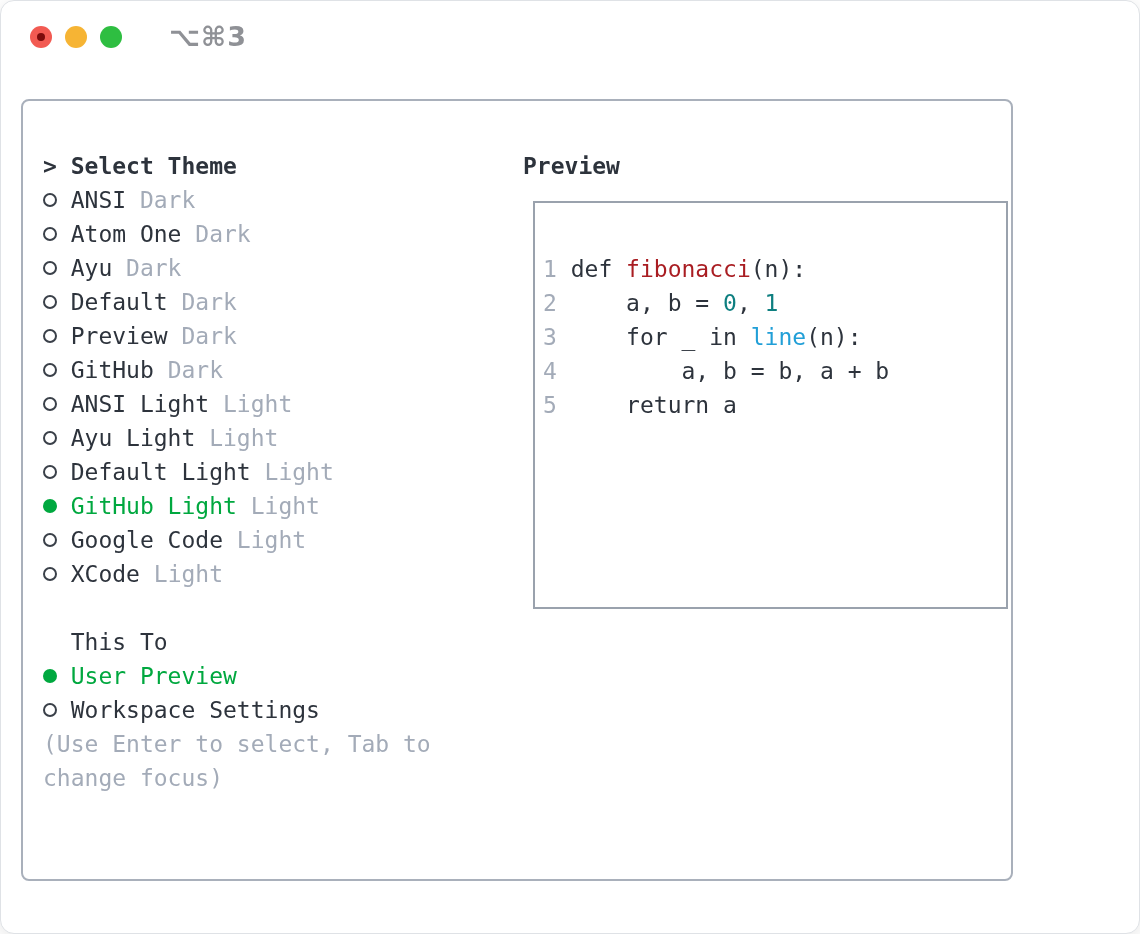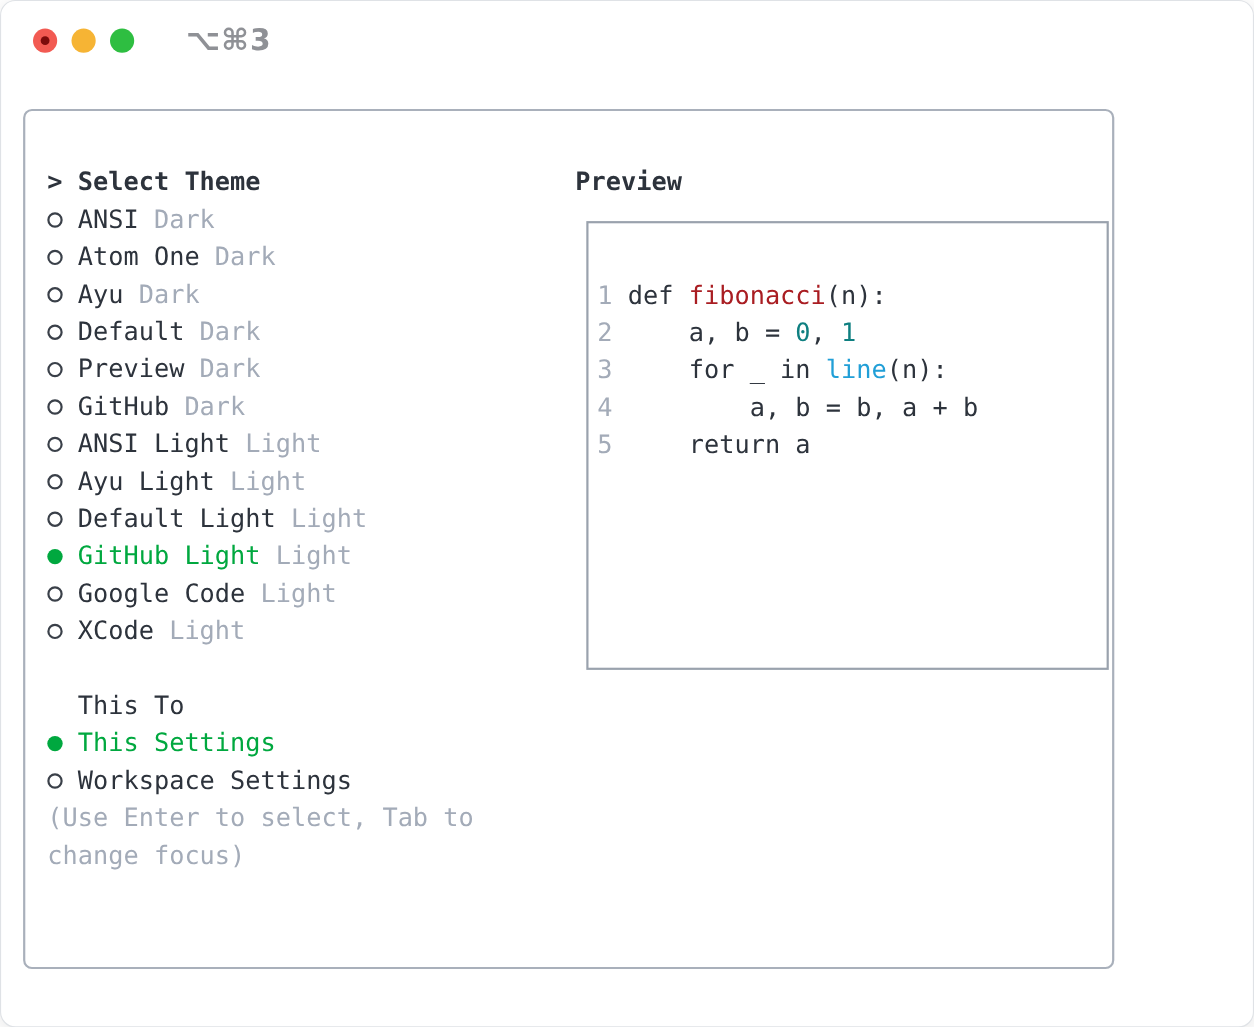--- a/index.html
+++ b/index.html
@@ -87,21 +87,21 @@
           <div class="row"><span class="marker"><span class="radio"></span></span><span class="t-name">Ayu Light</span><span class="t-var">Light</span></div>
           <div class="row"><span class="marker"><span class="radio"></span></span><span class="t-name">Default Light</span><span class="t-var">Light</span></div>
           <div class="row sel"><span class="marker"><span class="radio sel"></span></span><span class="t-name" style="color: var(--accent-green);">GitHub Light</span><span class="t-var">Light</span></div>
           <div class="row"><span class="marker"><span class="radio"></span></span><span class="t-name">Google Code</span><span class="t-var">Light</span></div>
           <div class="row"><span class="marker"><span class="radio"></span></span><span class="t-name">XCode</span><span class="t-var">Light</span></div>
         </div>
 
       <div class="applyto">
         <div class="apply-title">This To</div>
         <div id="apply-list">
-            <div class="row sel"><span class="marker"><span class="radio sel"></span></span><span class="t-name" style="color: var(--accent-green);">This Settings</span></div>
+            <div class="row sel"><span class="marker"><span class="radio sel"></span></span><span class="t-name" style="color: var(--accent-green);">User Preview</span></div>
             <div class="row"><span class="marker"><span class="radio"></span></span><span class="t-name">Workspace Settings</span></div>
           </div>
       </div>
 
       <div class="hint">(Use Enter to select, Tab to change focus)</div>
     </div>
 
     <div class="prevcol">
       <div class="prev-title">Preview</div>
       <div class="prevbox">

